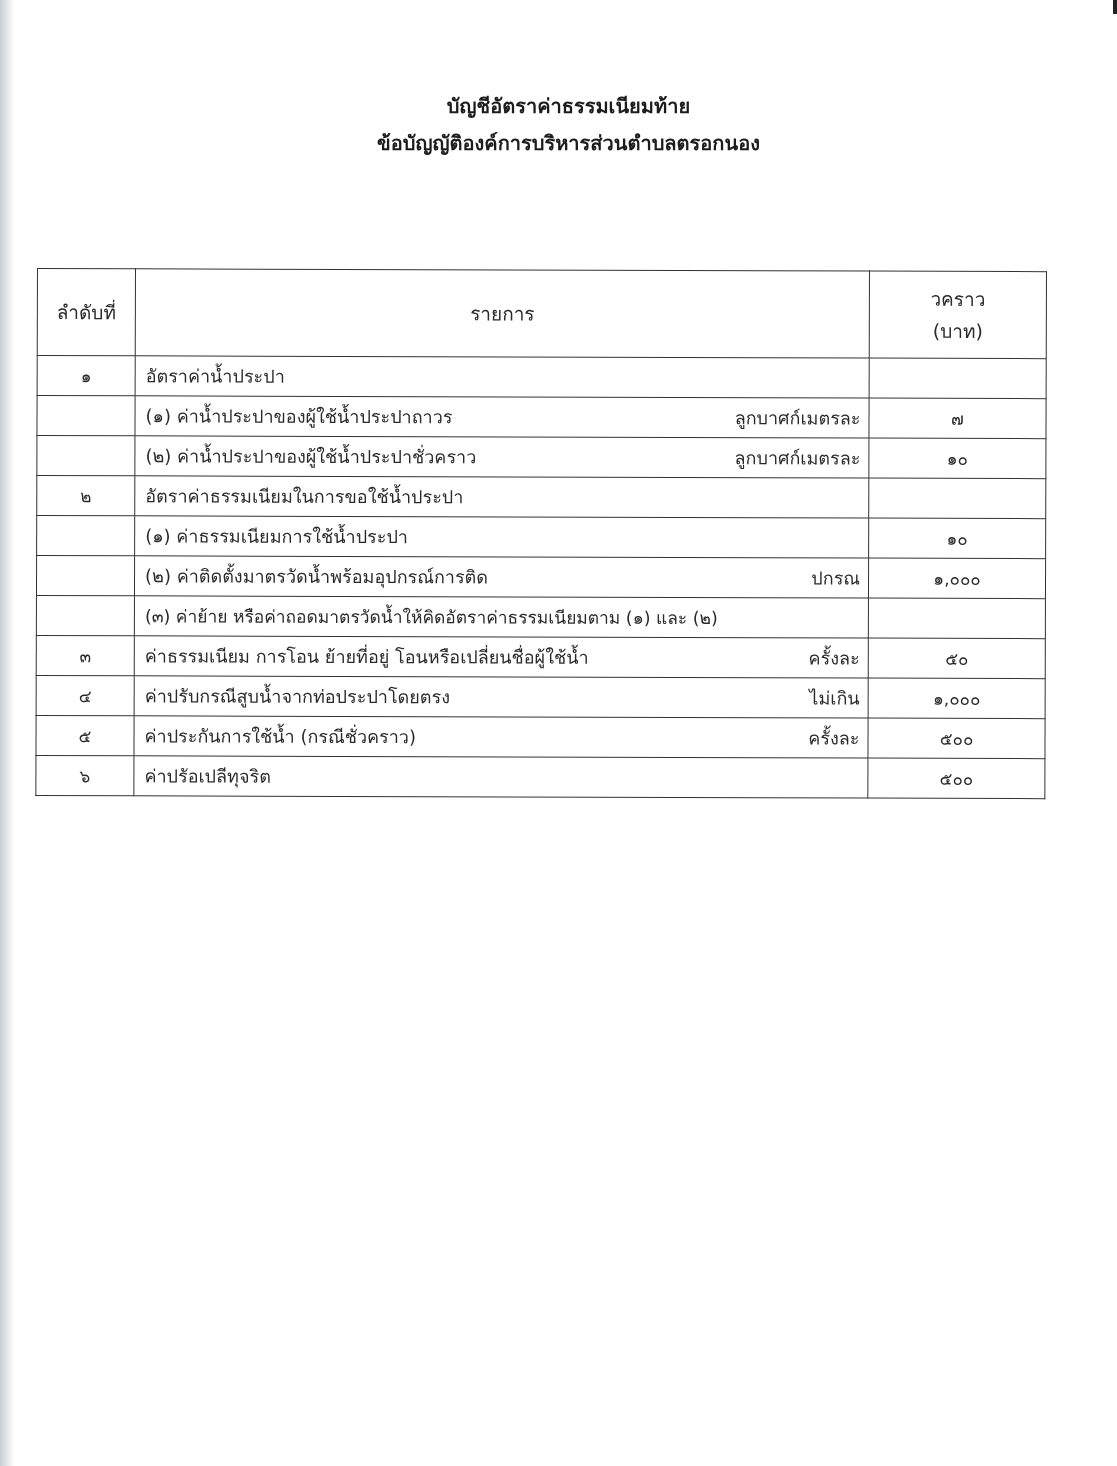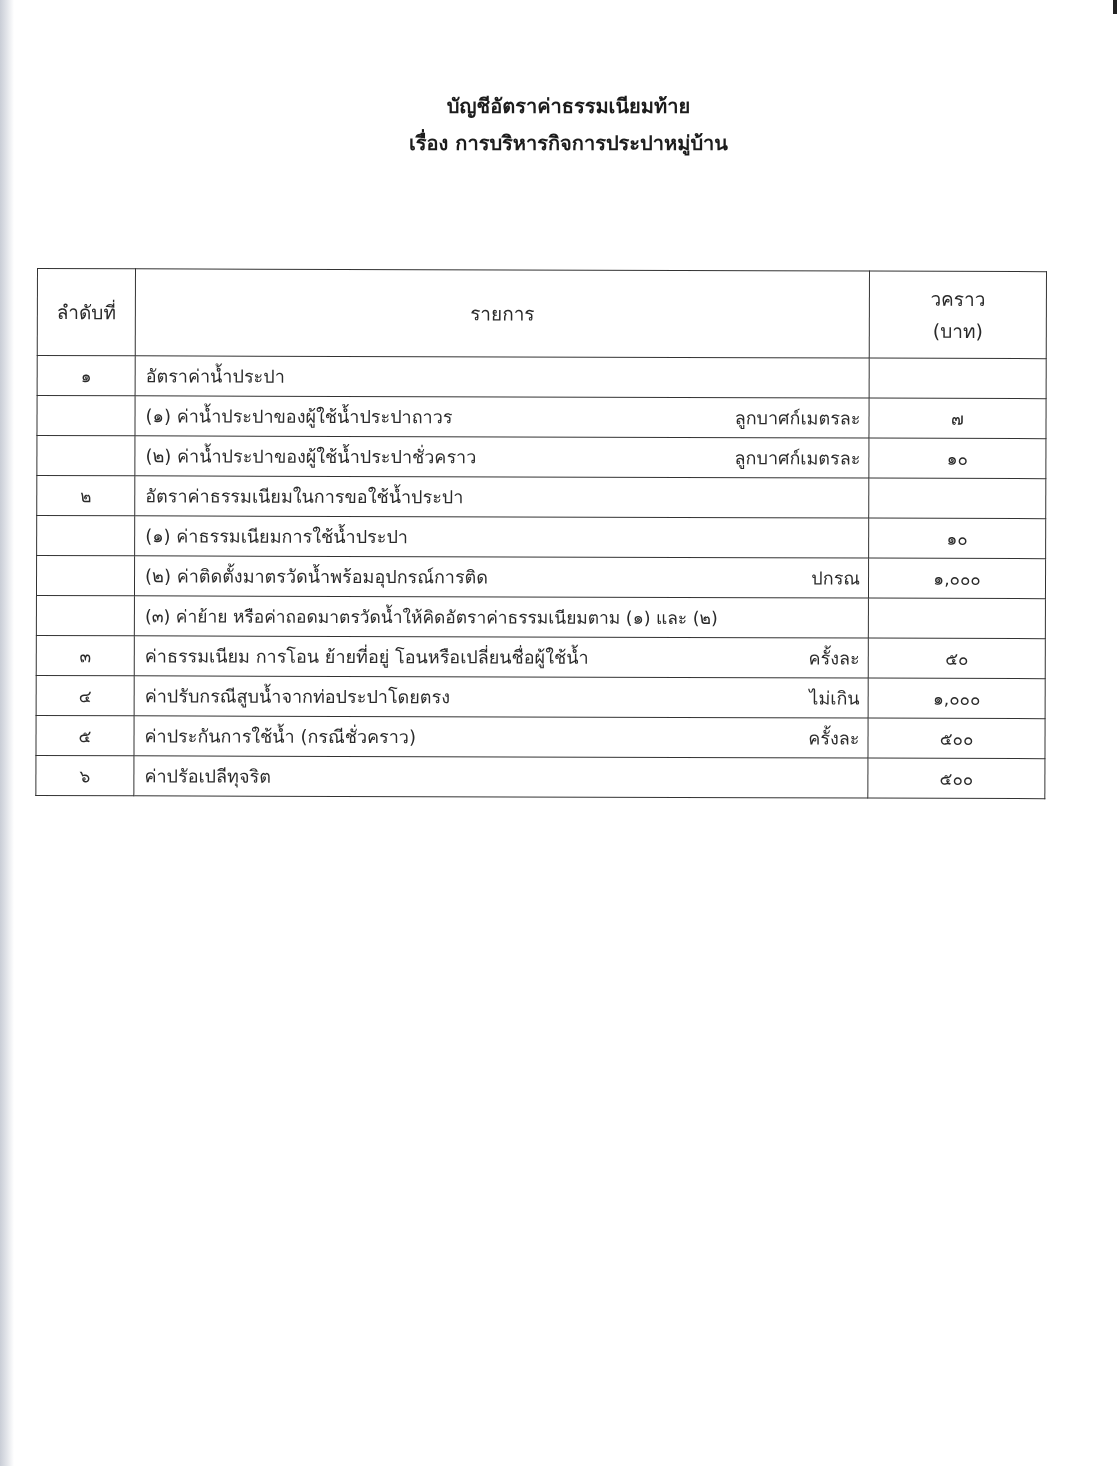--- a/index.html
+++ b/index.html
@@ -82,21 +82,21 @@
     .amount-cell { font-size: 17px; }
   </style>
 </head>
 <body>
 
 <div class="page-shadow"></div>
 <div class="corner-edge"></div>
 
 <div class="title-block">
   <div class="title-line">บัญชีอัตราค่าธรรมเนียมท้าย</div>
-  <div class="title-line">เรื่อง การบริหารกิจการประปาหมู่บ้าน</div>
+  <div class="title-line">ข้อบัญญัติองค์การบริหารส่วนตำบลตรอกนอง</div>
 </div>
 
 <div class="table-wrap">
   <table>
     <thead>
       <tr>
         <th class="col-no">ลำดับที่</th>
         <th class="col-item" style="text-align:center;padding-left:0;">รายการ</th>
         <th class="col-amount">
           <div>วคราว</div>

